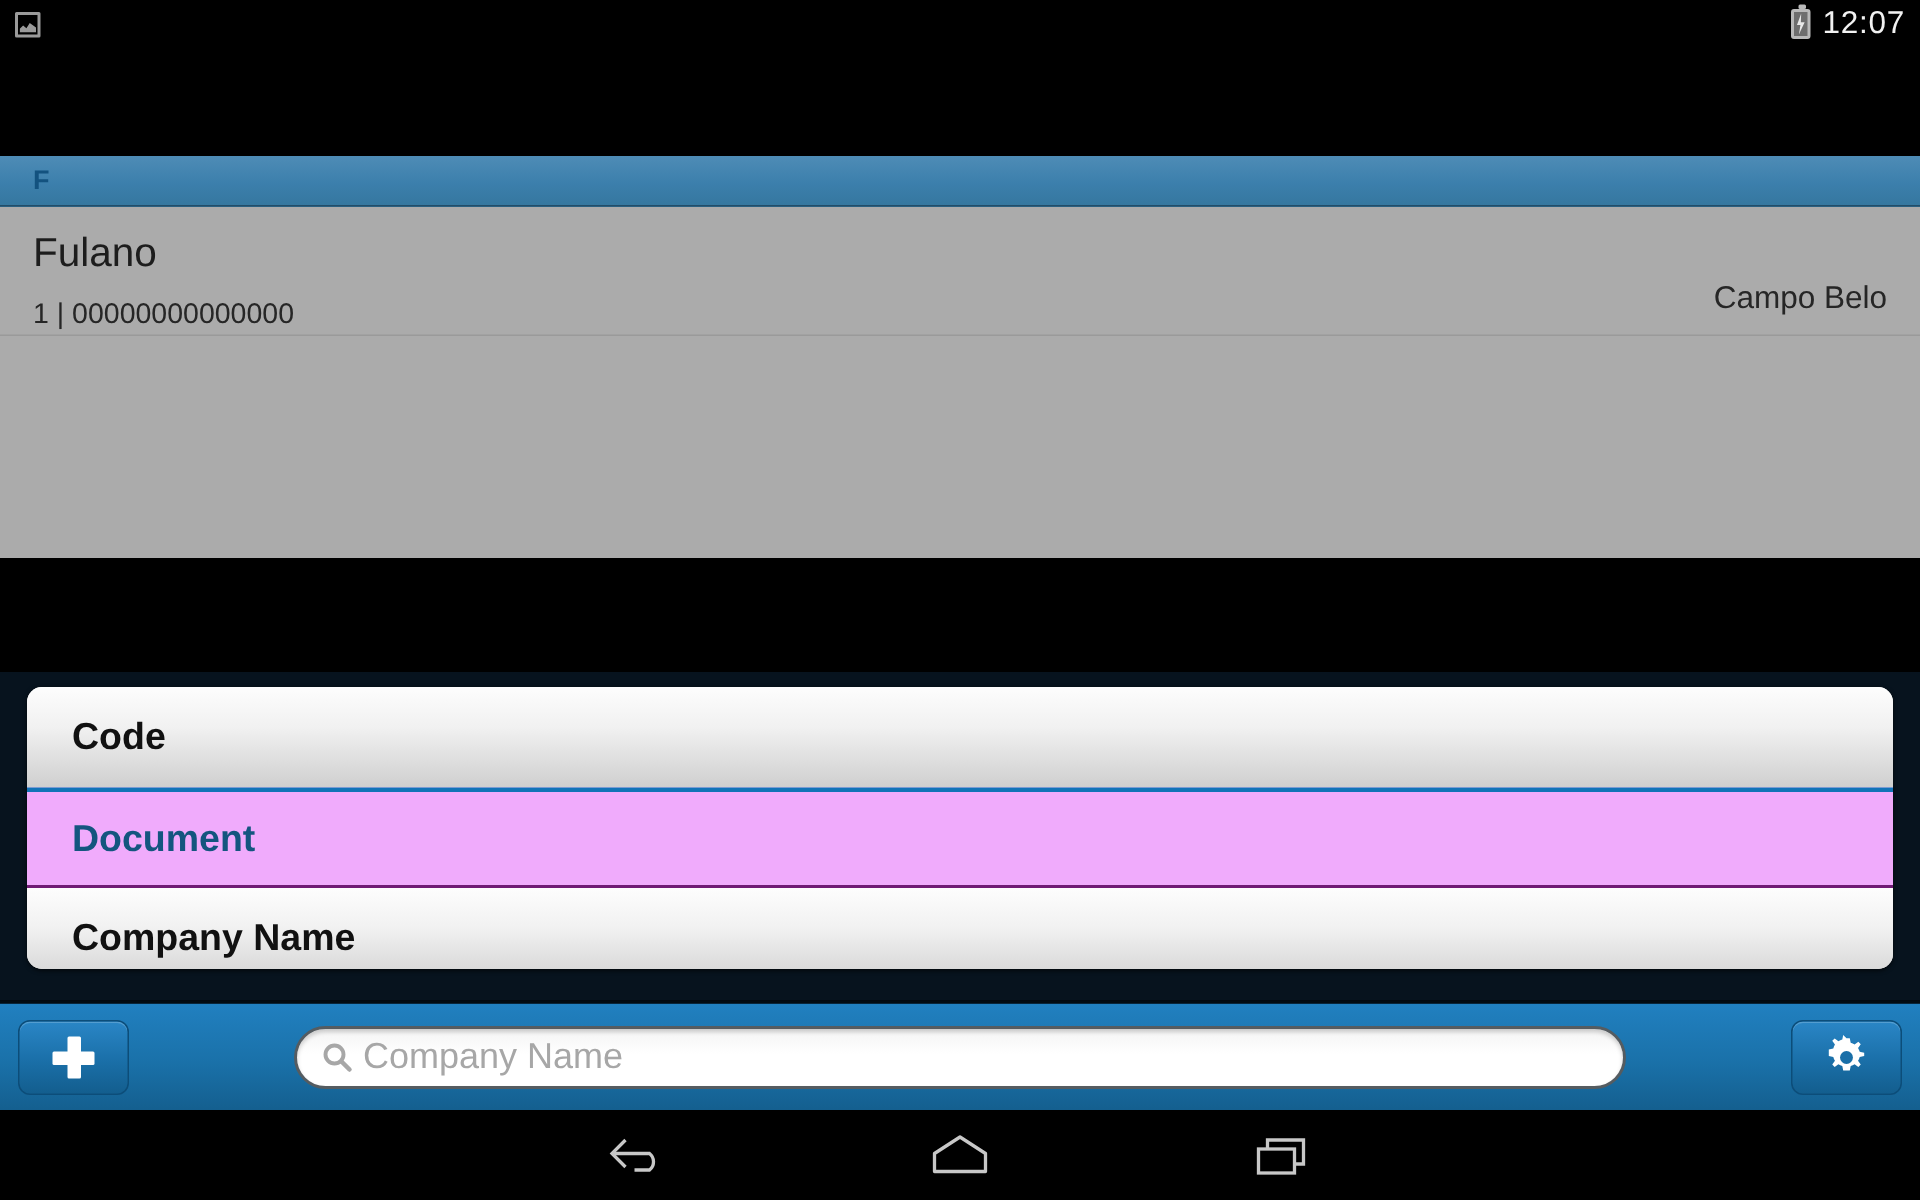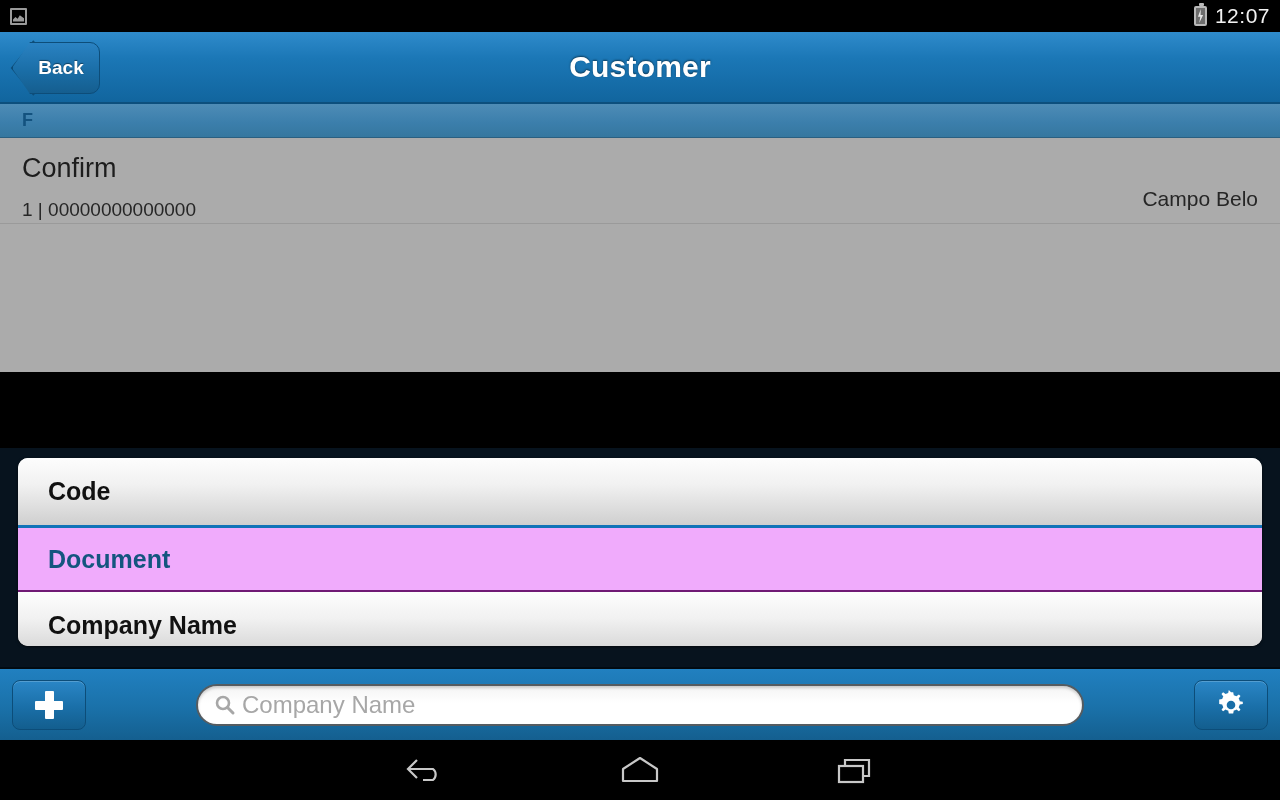--- a/index.html
+++ b/index.html
@@ -235,37 +235,28 @@
   <div class="statusbar">
     <div class="sb-left">
       <div class="screenshot-icon"></div>
     </div>
     <div class="sb-right">
       <div class="battery-icon"></div>
       <div class="clock">12:07</div>
     </div>
   </div>
 
-  <div class="titlebar">
-    <svg class="back-chevron" viewBox="0 0 26 56">
-      <path d="M24 1 L2 28 L24 55" fill="none" stroke="#0d4d79" stroke-width="2"></path>
-    </svg>
-    <div class="back-btn">
-      <span>Back</span>
-    </div>
-    <div class="title-text">Customer</div>
-  </div>
 
   <div class="section-header">
     <span class="section-header-label">F</span>
   </div>
 
   <div class="list-area">
     <div class="list-row">
-      <div class="row-name">Confirm</div>
+      <div class="row-name">Fulano</div>
       <div class="row-sub">1 | 00000000000000</div>
       <div class="row-right">Campo Belo</div>
     </div>
   </div>
 
 
   <div class="dropdown-area">
     <div class="dropdown-panel">
       <div class="dd-item">
         <span>Code</span>

